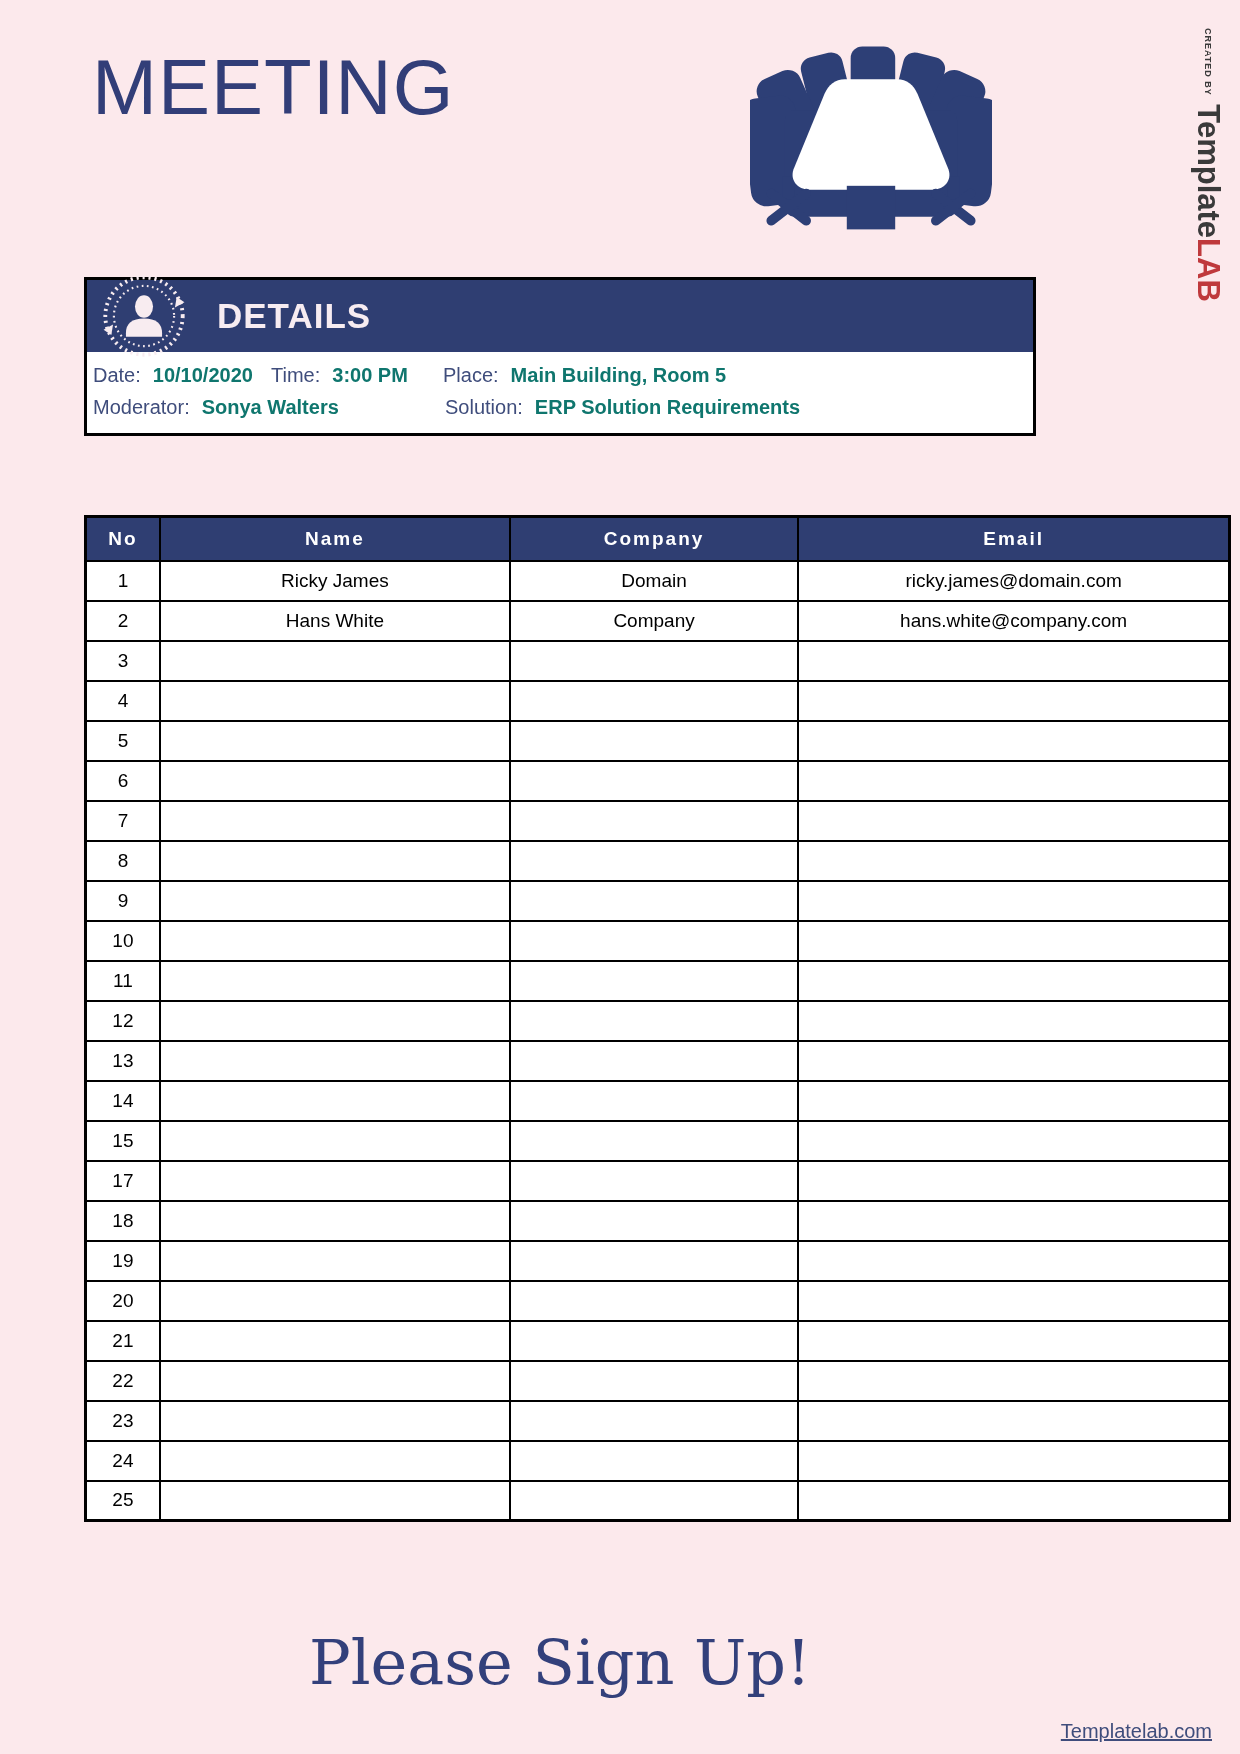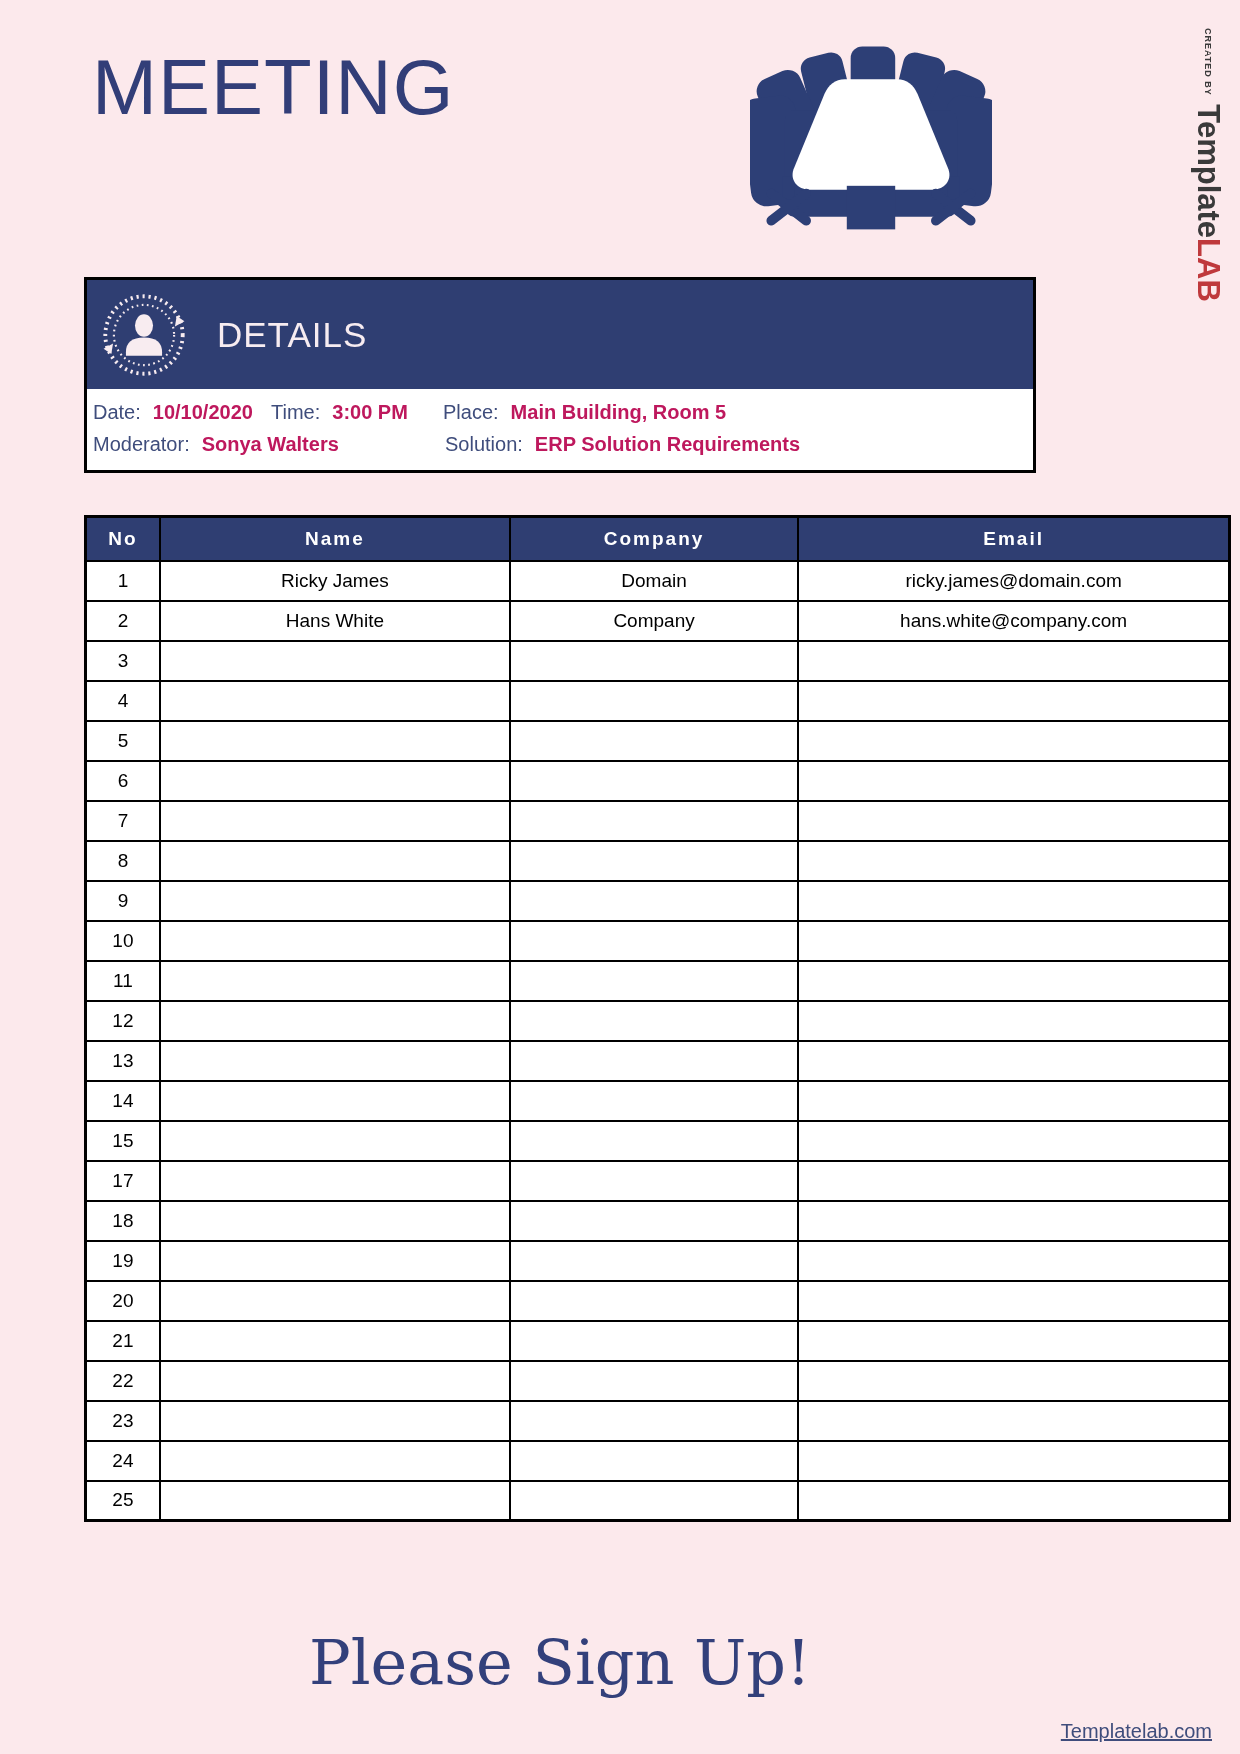--- a/index.html
+++ b/index.html
@@ -25,31 +25,31 @@
     margin-bottom:4px; display:inline-block;
   }
   .branding .brand { font-size:31px; font-weight:bold; color:#3a3a3a; }
   .branding .lab { color:#bf393c; }
   
   .details-box {
     position:absolute; left:84px; top:277px; width:952px;
     border:3px solid #000; background:#fff;
   }
   .details-header {
-    height:109px; background:#2f3e72; display:flex; align-items:center;
+    height:72px; background:#2f3e72; display:flex; align-items:center;font-weight:bold;
   }
   .details-header svg { width:86px; height:86px; margin-left:14px; flex:0 0 auto; }
   .details-heading {
     color:#f7ecf1; font-size:35px; margin-left:30px; letter-spacing:1px;
   }
   .details-body { padding:7px 4px 10px 6px; background:#fff; }
   .details-row { display:flex; font-size:20px; line-height:32px; }
   .fld { display:flex; }
   .fld .lbl { color:#3f4d7c; margin-right:12px; }
-  .fld b { color:#be185d; font-weight:bold; }
+  .fld b { color:#0f766e; font-weight:bold; }
   .f-date { width:178px; } .f-time { width:172px; } .f-place { flex:1; }
   .f-moderator { width:352px; } .f-subject { flex:1; }
   
   .att-table {
     position:absolute; left:84px; top:515px; width:1147px;
     border-collapse:collapse; table-layout:fixed;
   }
   .att-table th {
     background:#2f3e72; color:#fff; font-size:19px; font-weight:bold;
     letter-spacing:2px; height:44px; border:2px solid #000; text-align:center;

